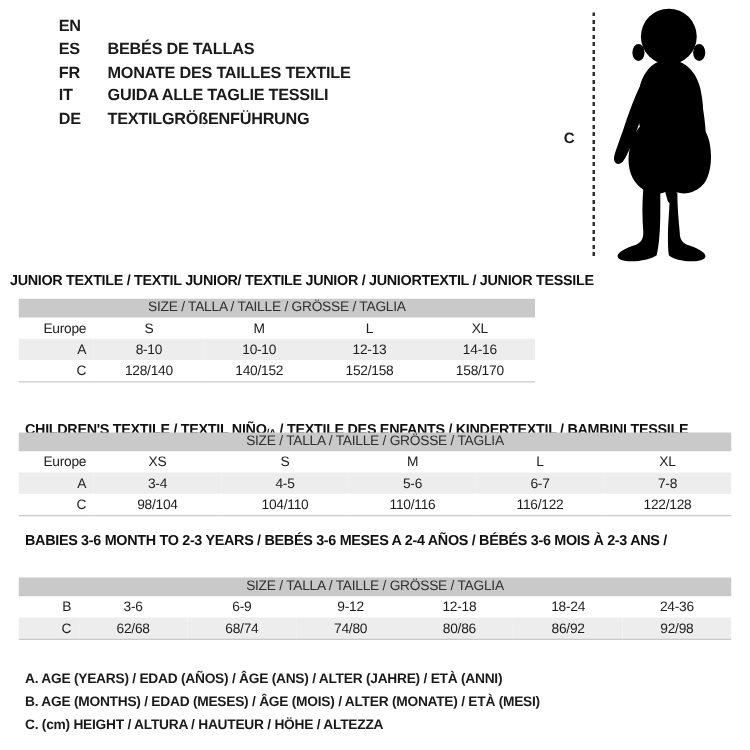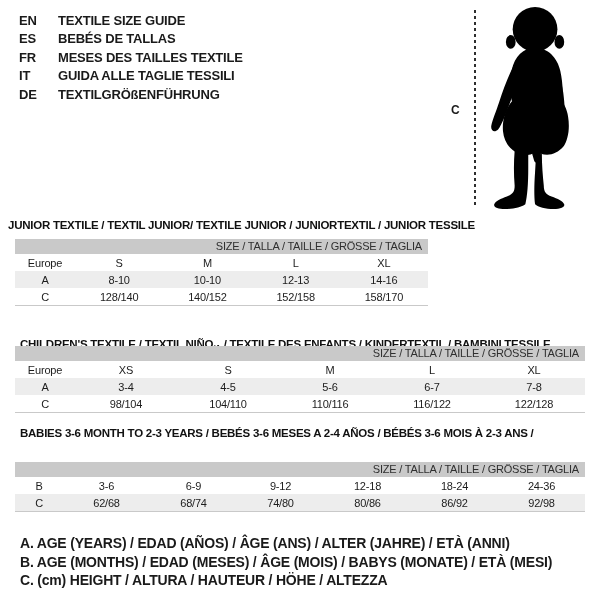--- a/index.html
+++ b/index.html
@@ -3,64 +3,63 @@
 <meta charset="utf-8">
 <style>
   html,body{margin:0;padding:0;background:#fff;}
   #canvas{
     position:relative;width:600px;height:600px;background:#ffffff;overflow:hidden;
     font-family:"Liberation Sans",sans-serif;color:#1a1a1a;
   }
   
   .langs{position:absolute;left:19px;top:12px;}
   .lang-row{display:flex;font-weight:bold;font-size:13px;line-height:18.4px;letter-spacing:-0.2px;white-space:nowrap;}
-  .lang-code{width:39px;flex:0 0 39px;}
+  .lang-code{width:39px;flex:0 0 39px;margin-left:28px;}
   
   .fig-line{position:absolute;left:474px;top:10px;width:2px;height:196px;
     background:repeating-linear-gradient(to bottom,#2e2e2e 0 3px,transparent 3px 6px);}
   .fig-label{position:absolute;left:451px;top:103px;font-size:12px;font-weight:bold;}
   .baby-svg{position:absolute;left:478px;top:5px;}
   
   .caption{position:absolute;font-weight:bold;font-size:11.5px;letter-spacing:-0.25px;color:#111;white-space:nowrap;line-height:16.5px;}
   .caption sub{font-size:8px;vertical-align:-2px;}
   
   .size-table{position:absolute;border-collapse:collapse;table-layout:fixed;
     font-size:11px;color:#1c1c1c;border-bottom:1px solid #c9c9c9;}
-  .size-table th{background:#c9c9c9;color:#2f2f2f;font-weight:normal;text-align:right;
+  .size-table th{background:#c9c9c9;color:#2f2f2f;font-weight:normal;text-align:center;
     padding:2px 6px;font-size:11px;line-height:11px;letter-spacing:-0.2px;}
   .size-table td{padding:2.5px 6px;font-size:11px;line-height:12px;text-align:center;letter-spacing:-0.2px;}
-  .size-table td:first-child{text-align:center;}
+  .size-table td:first-child{text-align:right;}
   .size-table tbody tr:nth-child(even){background:#ededed;}
   #t1{left:15px;top:239px;width:413px;}
   #t2{left:15px;top:346px;width:570px;}
   #t3{left:15px;top:462px;width:570px;}
   #cap1{left:8px;top:217px;}
   #cap2{left:20px;top:320px;margin-top:16px;}
   #cap3{left:20px;top:425px;}
   
-  .footnotes{position:absolute;left:20px;top:534px;font-weight:bold;font-size:14px;
+  .footnotes{position:absolute;left:20px;top:534px;font-weight:bold;font-size:11px;
     line-height:18.6px;letter-spacing:-0.2px;white-space:nowrap;}
 </style>
 </head>
 <body>
 
 <div id="canvas">
 
   <div class="langs">
     <div class="lang-row">
       <span class="lang-code">EN</span>
-      <span>TEXTILE SIZE GUIDE</span>
     </div>
     <div class="lang-row">
       <span class="lang-code">ES</span>
       <span>BEBÉS DE TALLAS</span>
     </div>
     <div class="lang-row">
       <span class="lang-code">FR</span>
-      <span>MESES DES TAILLES TEXTILE</span>
+      <span>MONATE DES TAILLES TEXTILE</span>
     </div>
     <div class="lang-row">
       <span class="lang-code">IT</span>
       <span>GUIDA ALLE TAGLIE TESSILI</span>
     </div>
     <div class="lang-row">
       <span class="lang-code">DE</span>
       <span>TEXTILGRÖßENFÜHRUNG</span>
     </div>
   </div>
@@ -196,17 +195,17 @@
         <td>74/80</td>
         <td>80/86</td>
         <td>86/92</td>
         <td>92/98</td>
       </tr>
     </tbody>
   </table>
 
   <div class="footnotes">
     <div>A. AGE (YEARS) / EDAD (AÑOS) / ÂGE (ANS) / ALTER (JAHRE) / ETÀ (ANNI)</div>
-    <div>B. AGE (MONTHS) / EDAD (MESES) / ÂGE (MOIS) / BABYS (MONATE) / ETÀ (MESI)</div>
+    <div>B. AGE (MONTHS) / EDAD (MESES) / ÂGE (MOIS) / ALTER (MONATE) / ETÀ (MESI)</div>
     <div>C. (cm) HEIGHT / ALTURA / HAUTEUR / HÖHE / ALTEZZA</div>
   </div>
 
 </div>
 
 </body></html>

